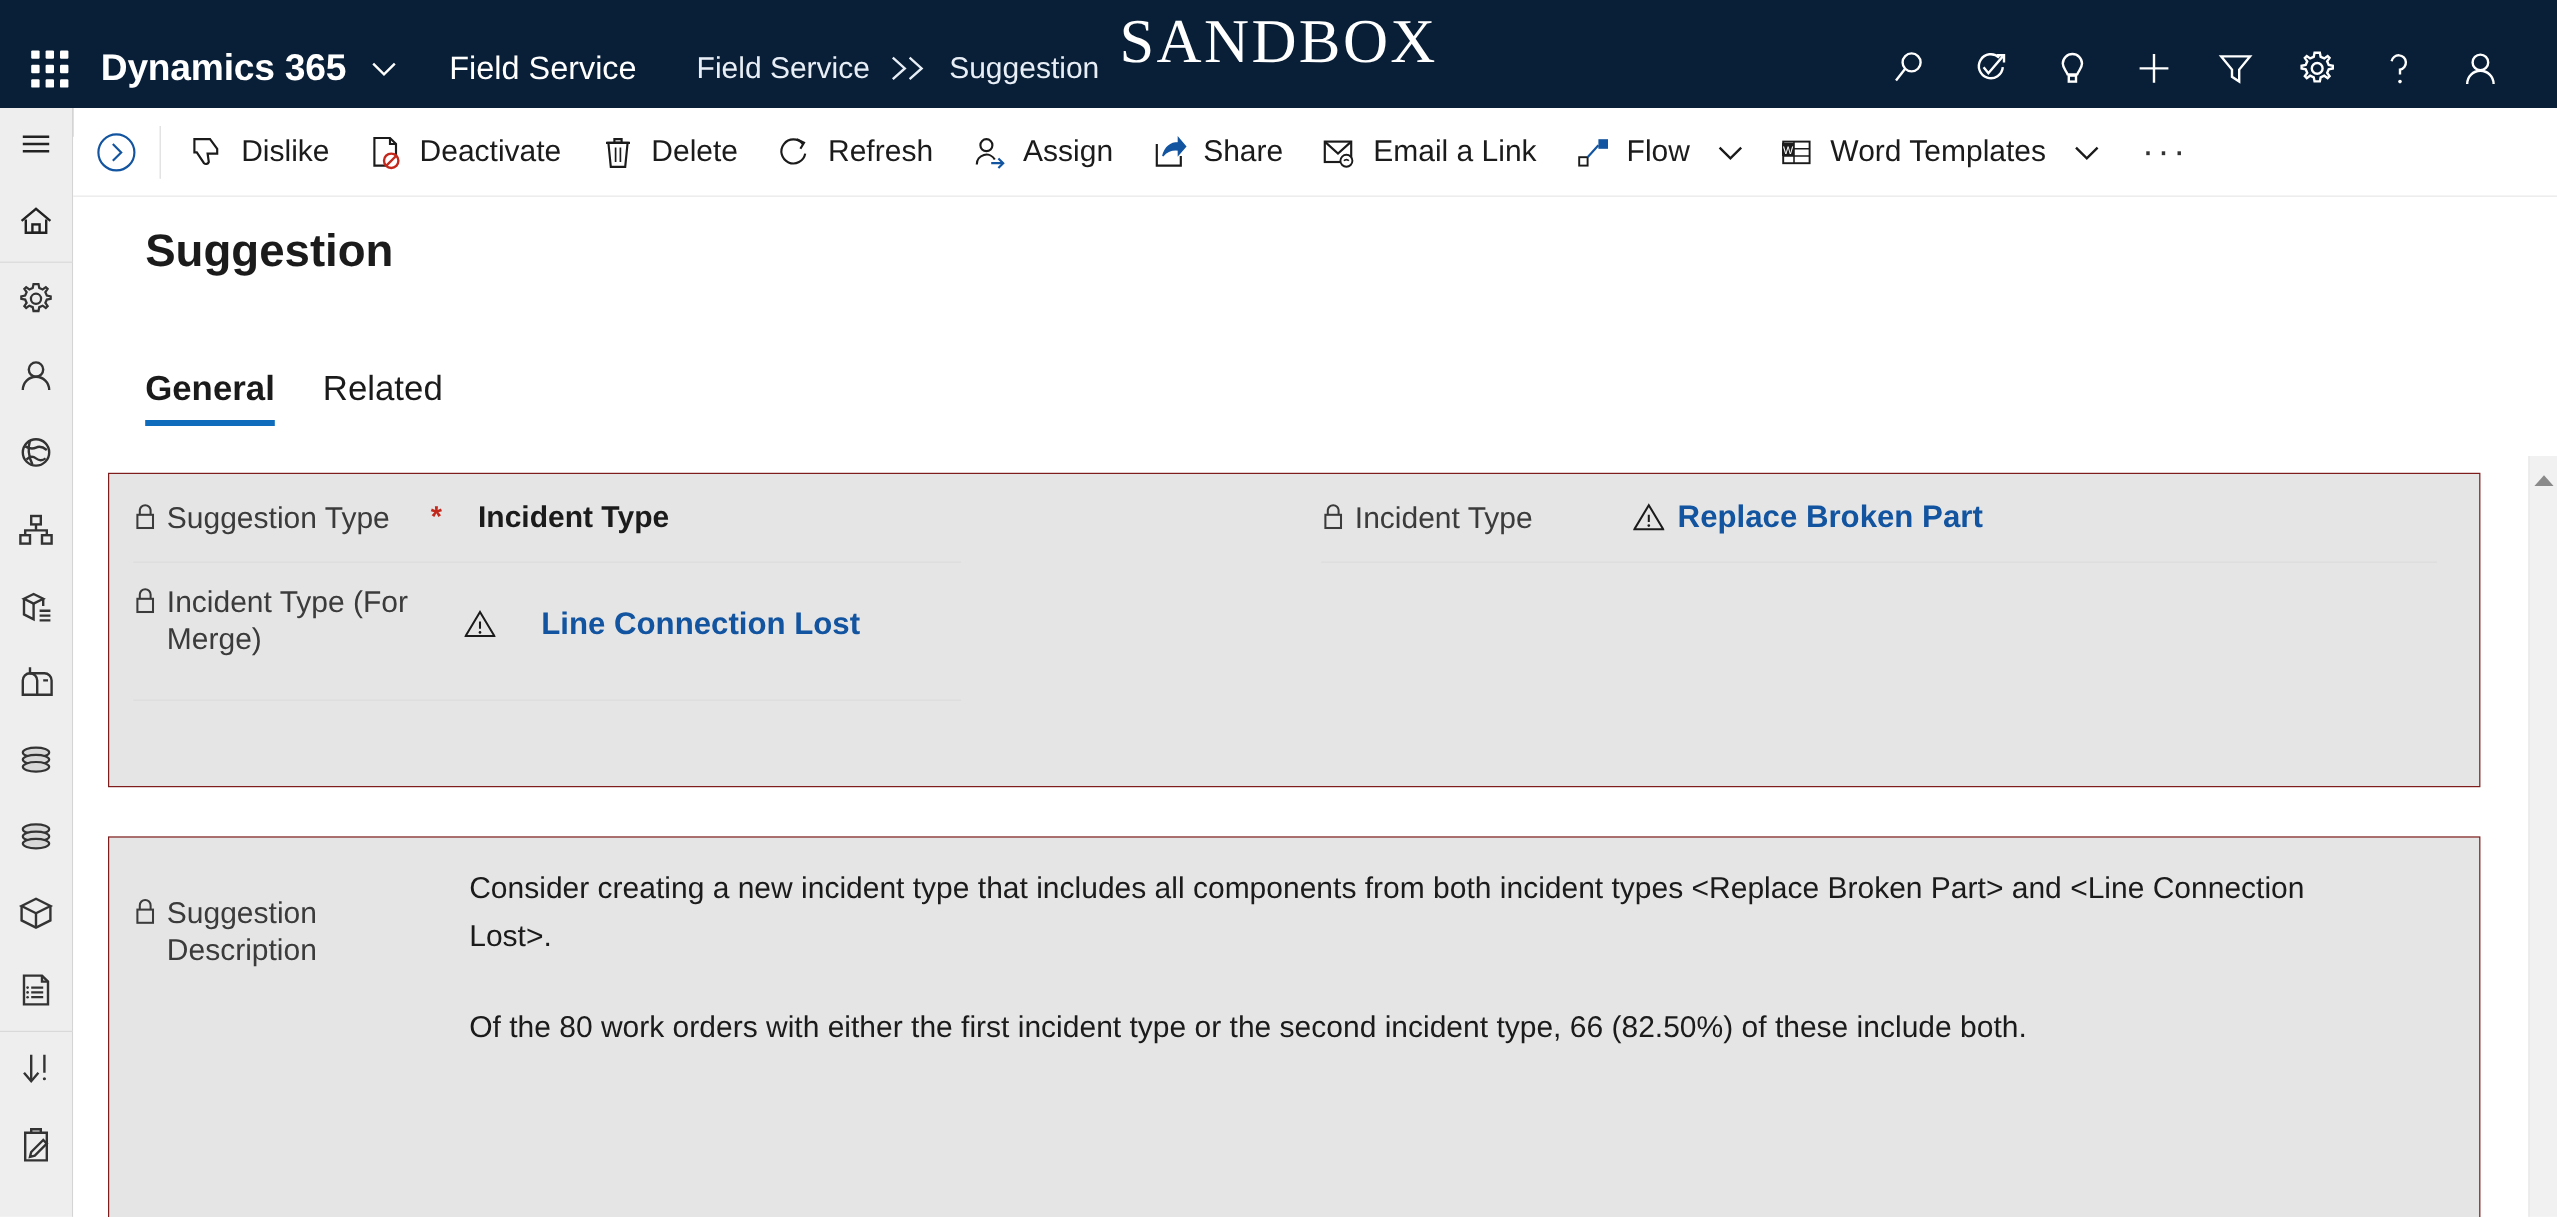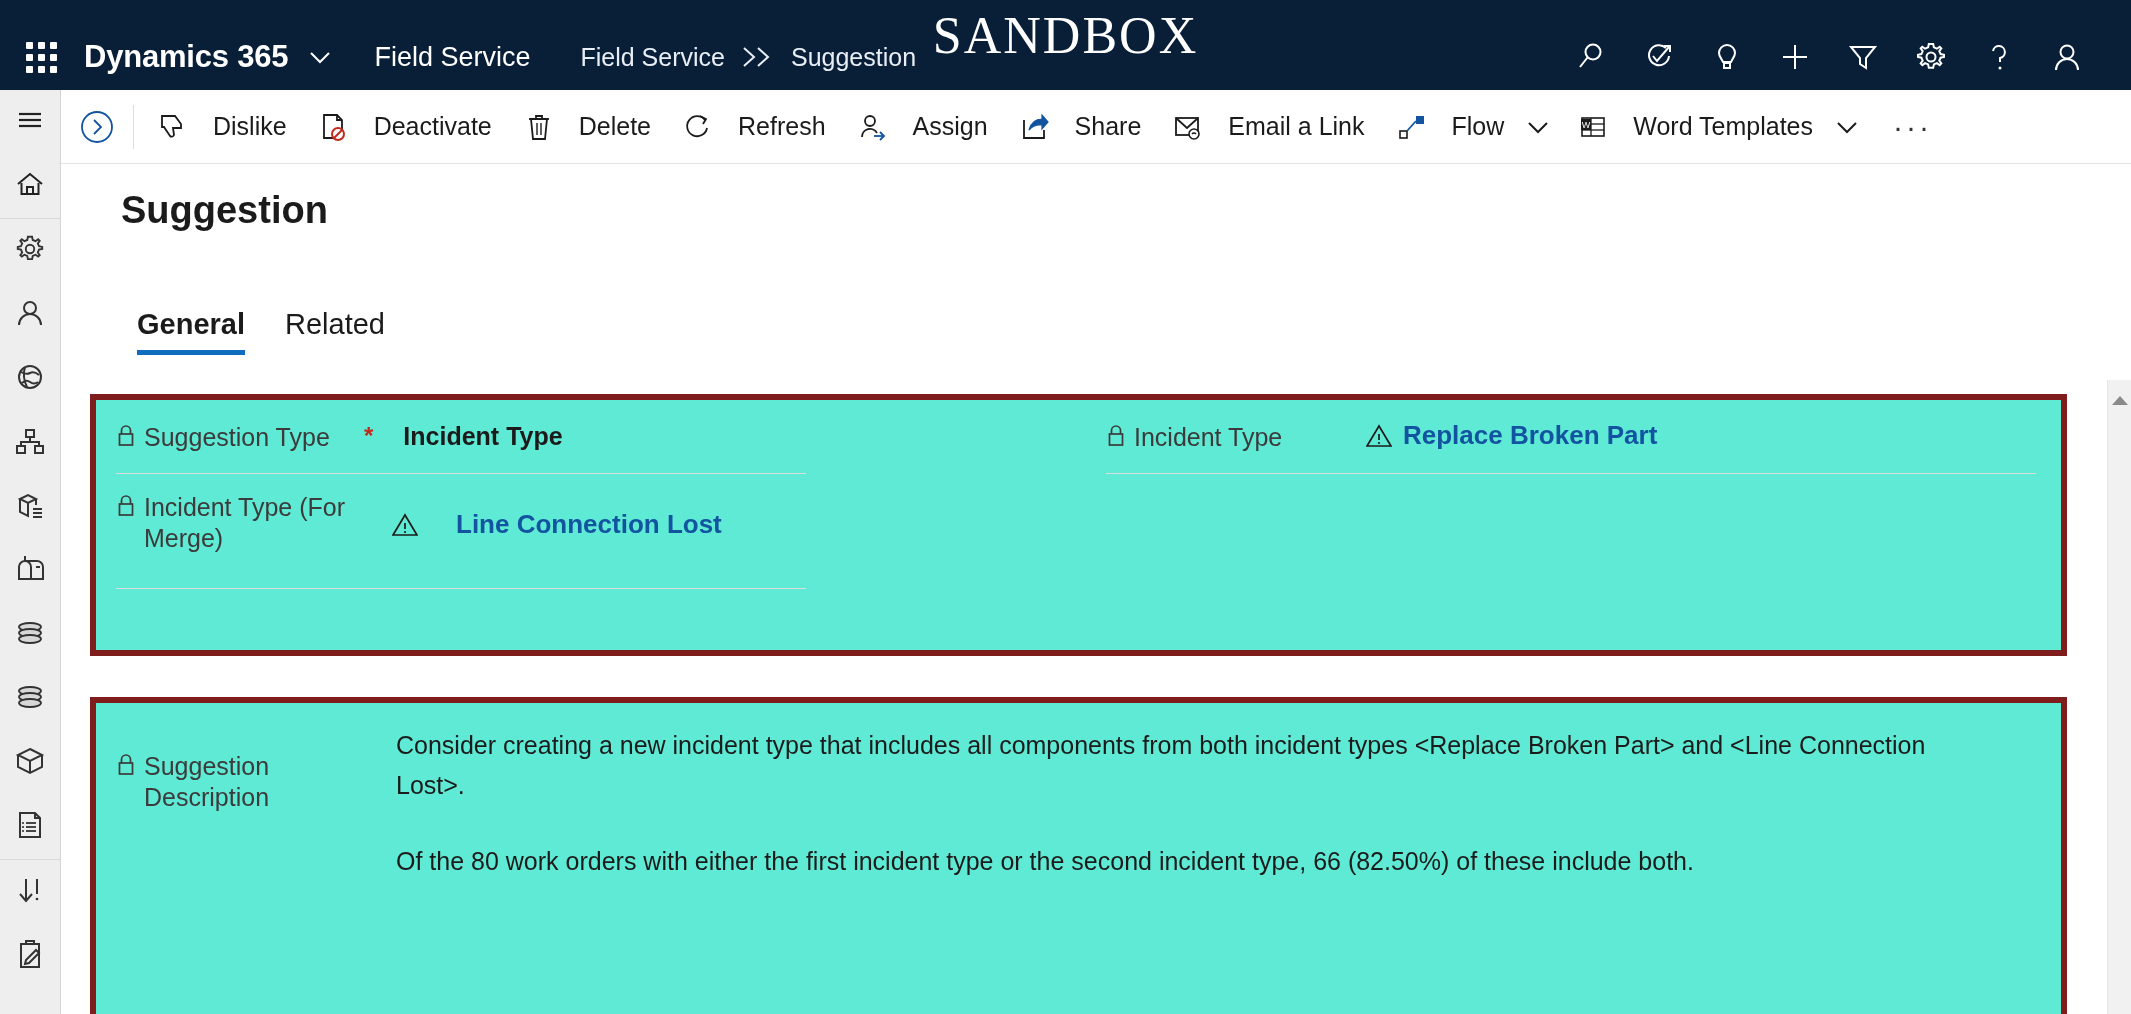--- a/index.html
+++ b/index.html
@@ -81,21 +81,21 @@
     border-bottom: 1px solid #e4e4e4;
     display: flex; align-items: center;
   }
   #cmd-back {
     width: 72px; height: 74px; display: flex;
     align-items: center; justify-content: center; cursor: pointer;
   }
   #cmd-sep { width: 1px; height: 44px; background: #dddddd; margin-right: 8px; }
   .cmd-btn {
     height: 94px; display: flex; align-items: center;
-    padding: 0 16px; cursor: pointer; white-space: nowrap; gap: 12px;
+    padding: 0 16px; cursor: pointer; white-space: nowrap;
   }
   .cmd-btn .cmd-ico { display: flex; align-items: center; margin-right: 13px; }
   .cmd-btn .cmd-lbl { font-size: 25px; color: #1b1b1b; }
   .cmd-caret { padding: 0 10px 0 4px; display: flex; align-items: center; cursor: pointer; height:74px;}
   #cmd-overflow {
     height: 74px; display: flex; align-items: center;
     padding: 0 22px; cursor: pointer;
     font-size: 30px; color: #333; letter-spacing: 3px;
   }
 
@@ -106,37 +106,37 @@
   }
   #page-title {
     position: absolute; left: 60px; top: 25px;
     font-size: 38px; font-weight: bold; color: #1b1b1b;
   }
   #page-subtitle {
     position: absolute; left: 60px; top: 80px;
     font-size: 25px; color: #3b3b3b;
   }
   #tabs {
-    position: absolute; left: 76px; top: 144px;
+    position: absolute; left: 60px; top: 144px;
     display: flex; align-items: center;
   }
   .tab {
     font-size: 29px; color: #1b1b1b; cursor: pointer;
     padding-bottom: 14px; margin-right: 40px; position: relative;
   }
   .tab.active { font-weight: bold; }
   .tab.active::after {
     content: ""; position: absolute; left: 0; right: 0; bottom: 0;
     height: 5px; background: #0f6cbd;
   }
 
   .card {
     position: absolute;
-    background: #5eead4;
-    border: 6px solid #7f1d1d;
+    background: #e5e5e5;
+    border: 1px solid #7f1d1d;
   }
   #card-fields { left: 29px; top: 230px; width: 1977px; height: 262px; }
   #card-desc   { left: 29px; top: 533px; width: 1977px; height: 452px; }
 
   .field-row { position: absolute; display: flex; align-items: flex-start; }
   .field-label {
     display: flex; align-items: flex-start;
     font-size: 25px; color: #3b3b3b; line-height: 1.22;
   }
   .lock-ico { margin-right: 8px; flex: 0 0 auto; padding-top: 2px; }

